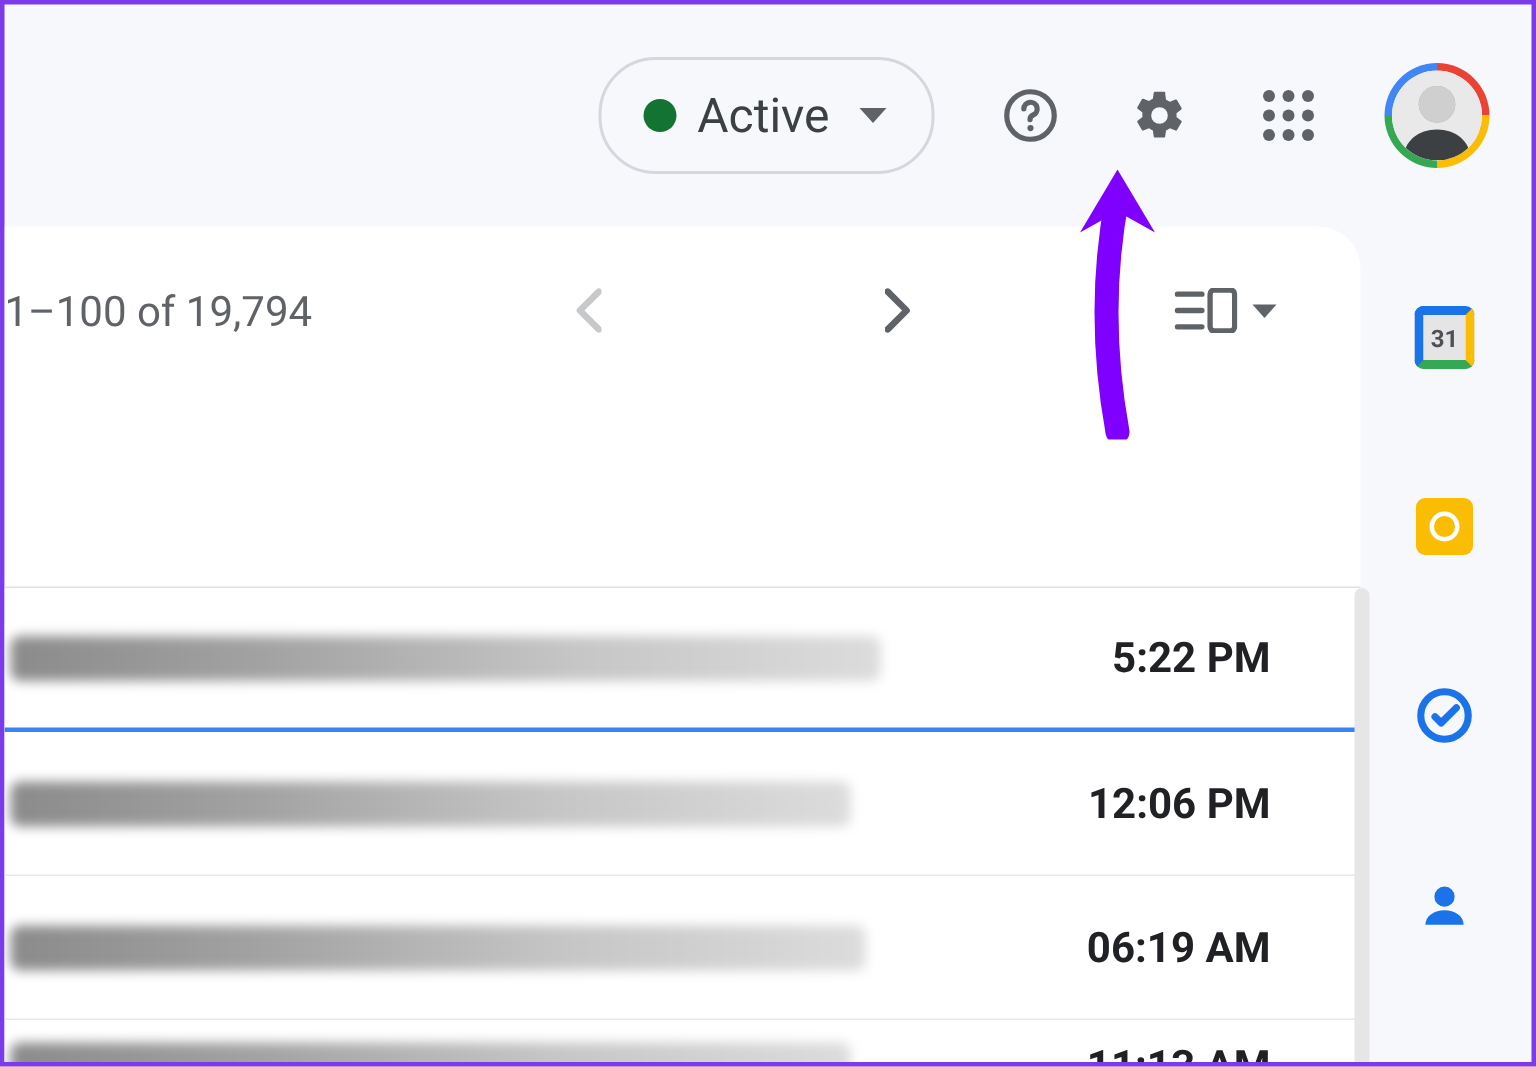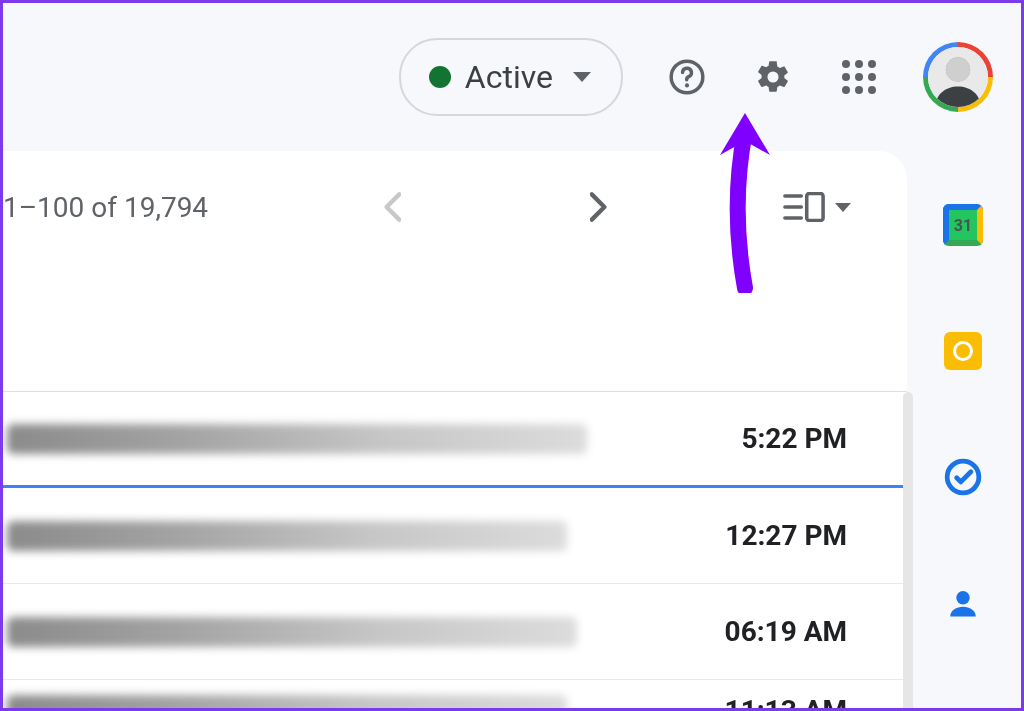--- a/index.html
+++ b/index.html
@@ -189,21 +189,21 @@
     flex-direction: column;
     align-items: center;
     gap: 86px;
     padding-top: 54px;
   }
   .side-item { width: 40px; height: 40px; cursor: pointer; display:flex; align-items:center; justify-content:center; }
 
   
   .cal {
     width: 42px; height: 42px; position: relative;
-    background: #22c55e;
+    background: #e5e5e5;
     border-radius: 6px;
     box-shadow: 0 0 0 3px #e8eaed inset;
   }
   .cal::before {
     content: "";
     position: absolute; inset: 0;
     border: 6px solid transparent;
     border-top-color: #1a73e8;
     border-left-color: #1a73e8;
     border-right-color: #fbbc04;
@@ -319,21 +319,21 @@
 
   <div class="spacer-gap"></div>
 
   <div class="emails">
     <div class="email-row first">
       <div class="email-blur"></div>
       <span class="email-time">5:22 PM</span>
     </div>
     <div class="email-row">
       <div class="email-blur" style="width:560px"></div>
-      <span class="email-time">12:27 PM</span>
+      <span class="email-time">12:06 PM</span>
     </div>
     <div class="email-row">
       <div class="email-blur" style="width:570px"></div>
       <span class="email-time">06:19 AM</span>
     </div>
     <div class="email-row" style="border-bottom:none;height:60px">
       <div class="email-blur" style="width:560px"></div>
       <span class="email-time">11:13 AM</span>
     </div>
   </div>

